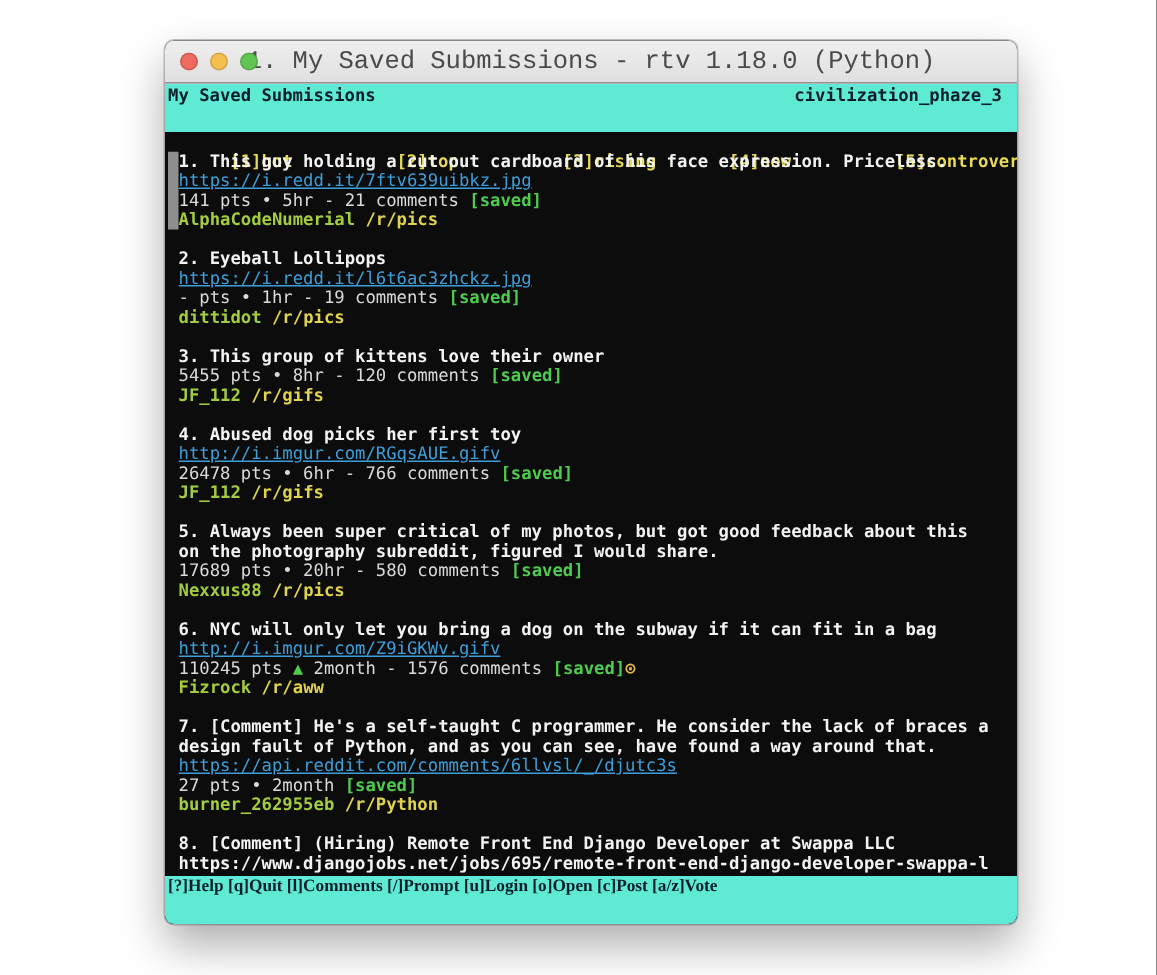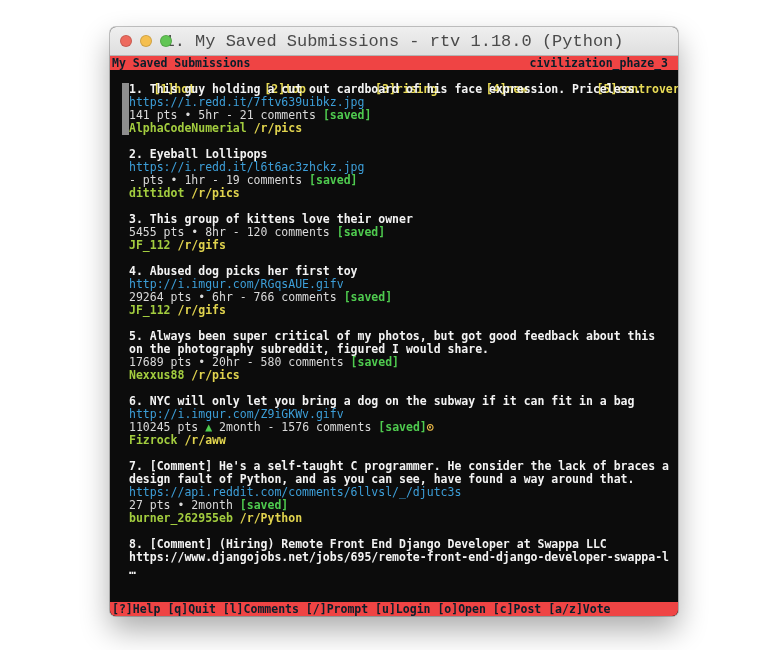--- a/index.html
+++ b/index.html
@@ -25,36 +25,36 @@
   .light { width:12px; height:12px; border-radius:50%; box-sizing:border-box; border:1px solid rgba(0,0,0,0.15); }
   .light.red { background:#ED6A5E; }
   .light.yellow { background:#F5BF4F; }
   .light.green { background:#61C554; }
 
   .terminal {
     height:560px; background:#0c0c0c; display:flex; flex-direction:column;
     font-size:11.5px; line-height:13px; color:#F3F3F3;
   }
   .statusbar {
-    height:14px; line-height:14px; background:#ef4444; color:#081E2A;
+    height:32px; line-height:14px; background:#5eead4; color:#081E2A;
     font-weight:bold; white-space:pre; display:flex;
     justify-content:space-between; padding:0 10px 0 2px; flex:none;
   }
-  .statusbar.footer { justify-content:flex-start; padding:0 2px; }
+  .statusbar.footer { justify-content:flex-start; padding:0 2px;font-family:Liberation Serif, serif; }
   .tabsrow { height:13px; line-height:13px; padding-left:2px; white-space:pre; color:#E8DB56; font-weight:bold; flex:none; }
   .tab { display:inline-block; width:16ch; }
-  .list { flex:1; padding-left:12px; overflow:hidden; }
+  .list { flex:1; padding-left:2px; overflow:hidden; }
   .item { position:relative; padding-left:7px; margin-bottom:13px; }
   .item:last-child { margin-bottom:14px; }
   .item.selected::before {
     content:""; position:absolute; left:0; top:0; bottom:0; width:7px; background:#8E8E8E;
   }
   .line { white-space:pre; height:13px; overflow:hidden; }
   .title { color:#F3F3F3; font-weight:bold; }
-  .url { color:#3D9FD9; font-weight:normal; }
+  .url { color:#3D9FD9; font-weight:normal; text-decoration:underline; }
   .url.plain { color:#F3F3F3; font-weight:bold; text-decoration:none; }
   .stats { color:#DADADA; font-weight:normal; }
   .stats .saved { color:#4FCB4F; font-weight:bold; }
   .stats .upvote { color:#4FCB4F; font-weight:bold; }
   .stats .gild { color:#E9B949; font-weight:bold; }
   .byline { font-weight:bold; }
   .author { color:#A3CD3F;margin-top:21px; }
   .subreddit { color:#E0D34E; }
   .cont { color:#F3F3F3; font-weight:bold; }
 </style>
@@ -107,21 +107,21 @@
 
     <div class="line stats"><span class="stat">5455 pts • 8hr - 120 comments</span> <span class="saved">[saved]</span></div>
     <div class="line byline"><span class="author">JF_112</span><span class="subreddit"> /r/gifs</span></div>
   </div>
         <div class="item">
     <div>
             <div class="line title">4. Abused dog picks her first toy</div>
           </div>
     <div class="line url">http://i.imgur.com/RGqsAUE.gifv</div>
 
-    <div class="line stats"><span class="stat">29264 pts • 6hr - 766 comments</span> <span class="saved">[saved]</span></div>
+    <div class="line stats"><span class="stat">26478 pts • 6hr - 766 comments</span> <span class="saved">[saved]</span></div>
     <div class="line byline"><span class="author">JF_112</span><span class="subreddit"> /r/gifs</span></div>
   </div>
         <div class="item">
     <div>
             <div class="line title">5. Always been super critical of my photos, but got good feedback about this</div>
             <div class="line title">on the photography subreddit, figured I would share.</div>
           </div>
 
     <div class="line stats"><span class="stat">17689 pts • 20hr - 580 comments</span> <span class="saved">[saved]</span></div>
     <div class="line byline"><span class="author">Nexxus88</span><span class="subreddit"> /r/pics</span></div>

